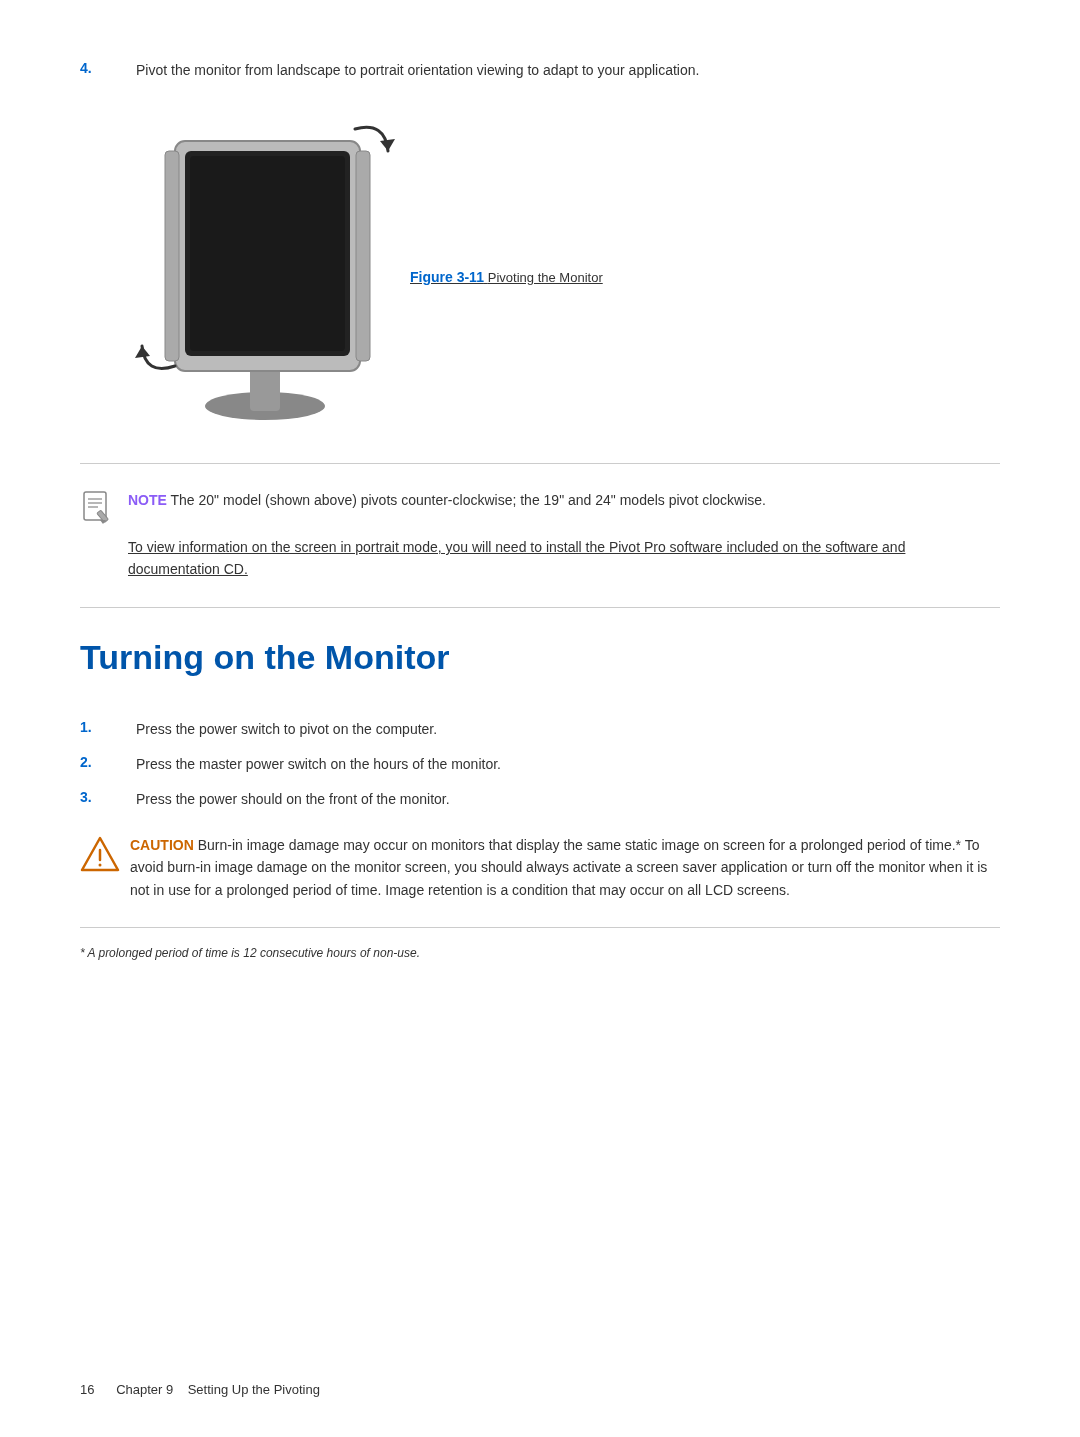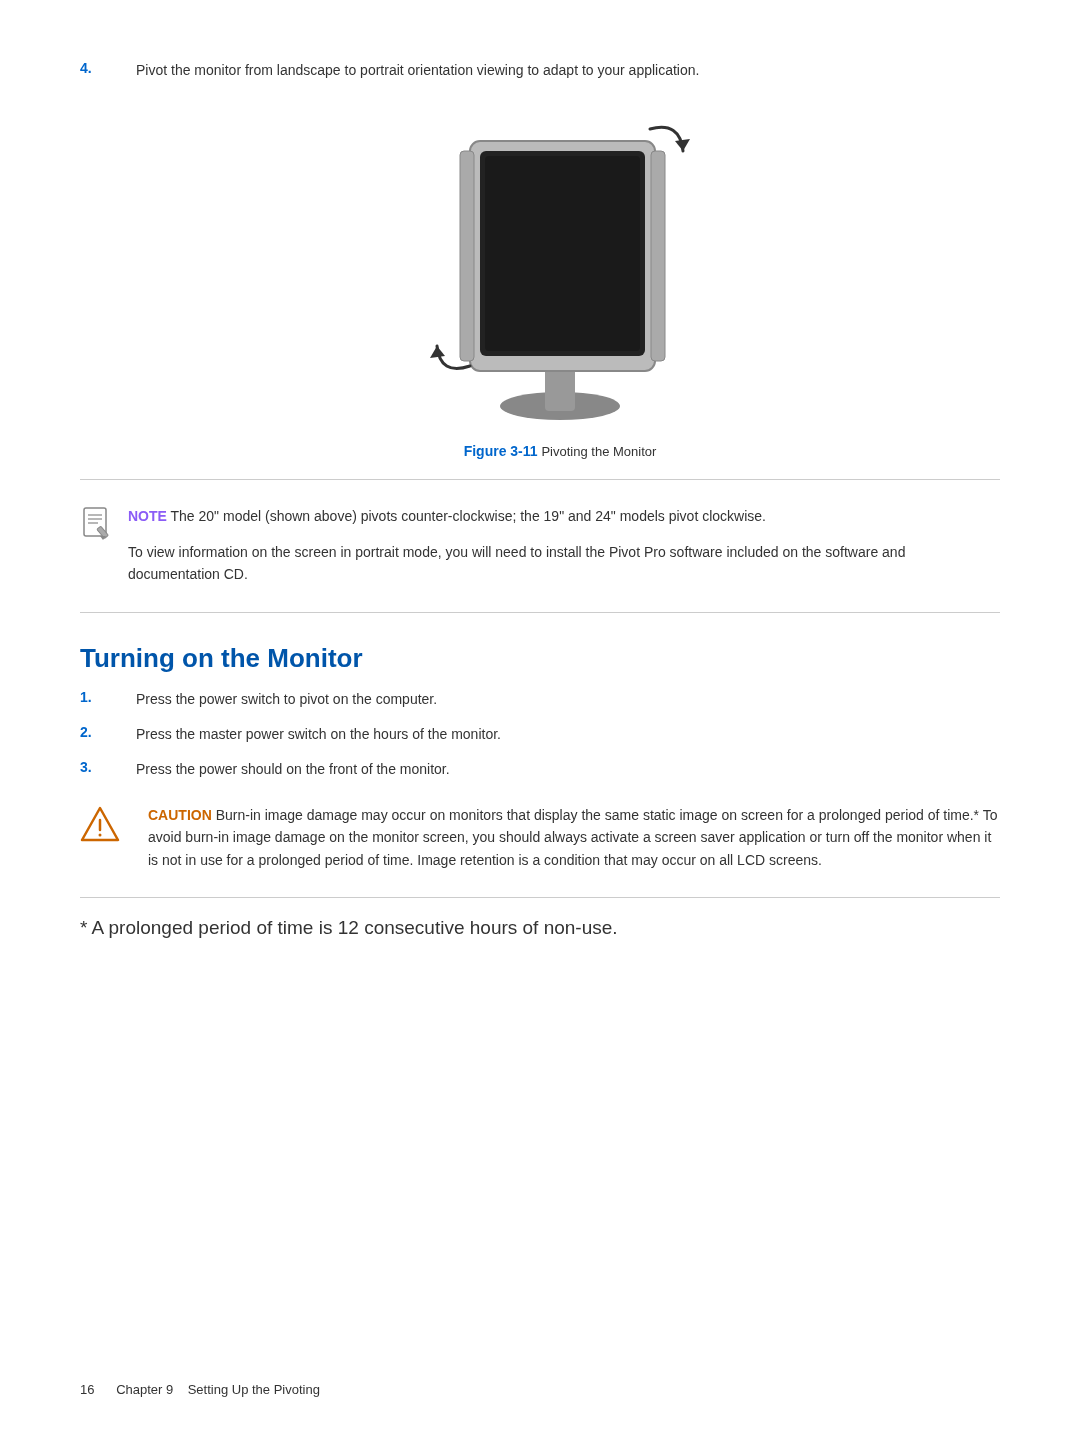--- a/index.html
+++ b/index.html
@@ -32,23 +32,24 @@
     }
 
     .step-text {
       flex: 1;
       line-height: 1.5;
       margin-left: 16px;
     }
 
     .figure-container {
       display: flex;
-      flex-direction: column;
+      flex-direction: row;
       align-items: center;
       margin: 30px 0 20px 40px;
+      text-decoration: underline;
     }
 
     .monitor-svg {
       margin-bottom: 12px;
     }
 
     .figure-caption {
       font-size: 13px;
       color: #333;
     }
@@ -83,36 +84,37 @@
       font-size: 14px;
       line-height: 1.5;
     }
 
     .note-label {
       font-weight: bold;
       color: #8b5cf6;
     }
 
     .note-paragraph {
-      margin-top: 14px;
+      margin-top: 25px;
       line-height: 1.6;
+      text-decoration: underline;
     }
 
     .section-title {
       color: #0055aa;
-      font-size: 26px;
-      font-weight: bold;
-      margin: 30px 0 9px 0;
+      font-size: 34px;
+      font-weight: bold;
+      margin: 30px 0 36px 0;
       padding-bottom: 6px;
     }
 
     .caution-box {
       display: flex;
       align-items: flex-start;
-      gap: 28px;
+      gap: 10px;
       padding: 10px 0;
       margin: 14px 0;
     }
 
     .caution-icon {
       flex-shrink: 0;
       width: 40px;
       height: 40px;
     }
 
@@ -122,22 +124,23 @@
       line-height: 1.6;
     }
 
     .caution-label {
       font-weight: bold;
       color: #cc6600;
     }
 
     .footnote {
       margin-top: 1px;
-      font-size: 19px;
+      font-size: 12px;
       line-height: 1.5;
+      font-style: italic;
     }
 
     .footer {
       position: fixed;
       bottom: 40px;
       left: 80px;
       right: 80px;
       font-size: 13px;
       color: #333;
     }

